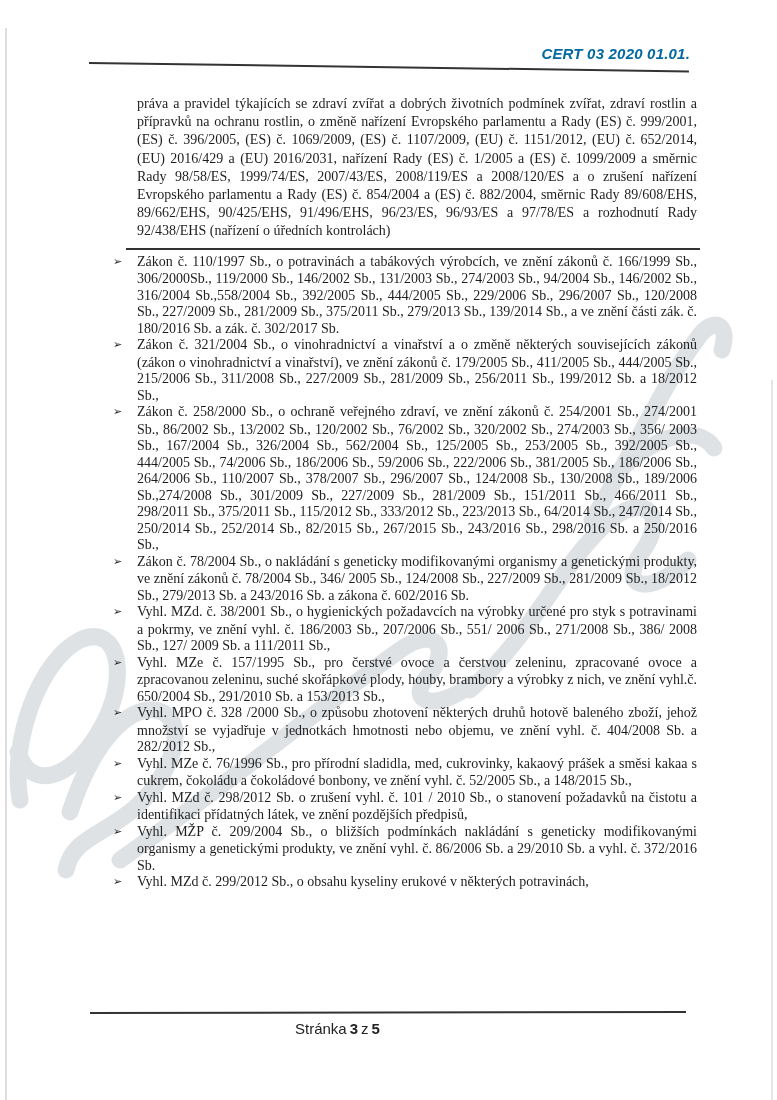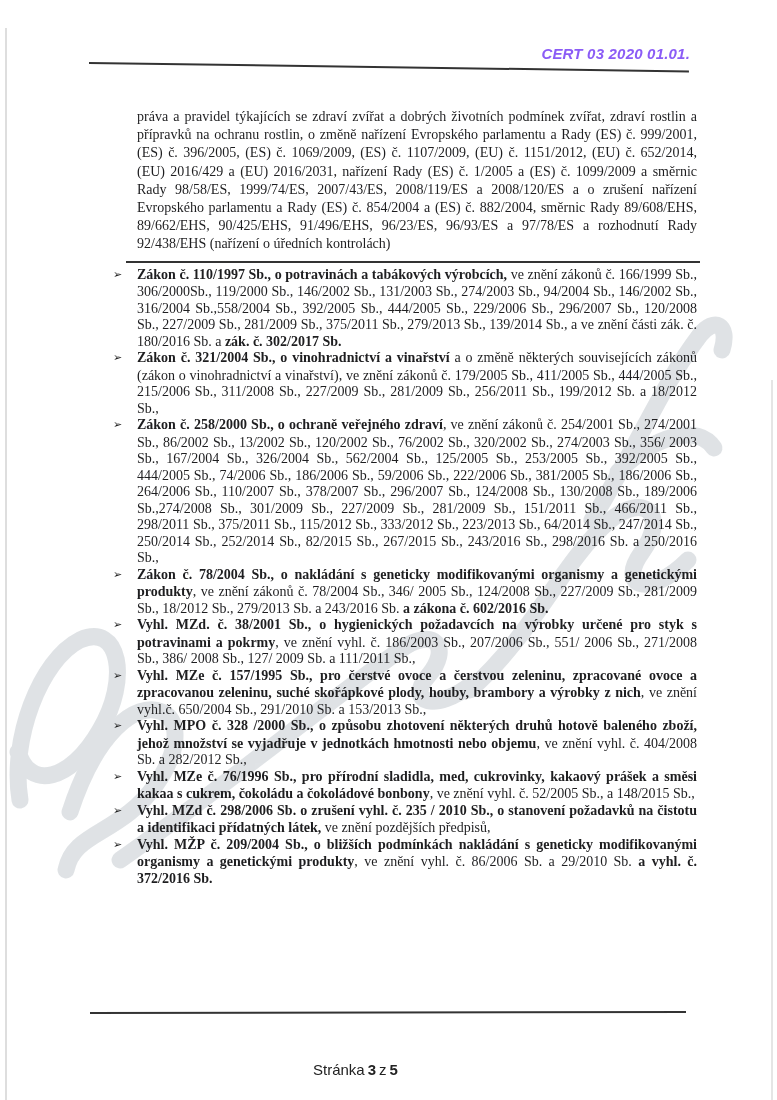--- a/index.html
+++ b/index.html
@@ -20,60 +20,60 @@
   .scan-edge{position:absolute;background:var(--edge);}
   .scan-edge.left{left:5px;top:28px;width:2px;height:1072px;}
   .scan-edge.right{left:771px;top:380px;width:2px;height:720px;opacity:.8;}
 
   .watermark{position:absolute;left:0;top:0;z-index:0;pointer-events:none;}
 
   .header-code{
     position:absolute;top:45px;right:87px;z-index:2;
     font-family:"Liberation Sans", sans-serif;
     font-style:italic;font-weight:bold;font-size:15px;
-    letter-spacing:.2px;color:#8b5cf6;
+    letter-spacing:.2px;color:#0369a1;
   }
   .header-rule{
     position:absolute;left:89px;top:62px;width:600px;height:2px;
     background:var(--rule);transform-origin:left center;transform:rotate(.8deg);z-index:2;
   }
 
   .content{
     position:absolute;left:113px;top:94px;width:584px;z-index:1;
   }
   .intro{
-    margin:14px 0 0 24px;width:560px;
+    margin:1px 0 0 24px;width:560px;
     font-size:14px;line-height:18.2px;text-align:justify;
   }
   .list-top-rule{
     height:2px;background:var(--rule);
     margin:7px 0 4px 13px;width:574px;
   }
   .law-list{
     list-style:none;margin:0;padding:0;
     font-size:14px;line-height:16.5px;
   }
   .law-item{
     padding-left:24px;text-indent:-24px;text-align:justify;
   }
   .bullet{
     display:inline-block;width:24px;text-indent:0;
     font-family:"DejaVu Sans", sans-serif;
     font-size:11px;color:#1a1a1a;transform:translateY(-1px);
   }
   .law-text{}
-  .law-text .b{font-weight:bold;}
+  .law-text .b{font-weight:normal;}
 
   .footer-rule{
     position:absolute;left:90px;top:1012px;width:596px;height:2px;
     background:var(--rule);transform-origin:left center;transform:rotate(-.1deg);z-index:2;
   }
   .footer-text{
-    position:absolute;left:313px;top:1020px;z-index:2;
-    font-family:"Liberation Sans", sans-serif;font-size:15px;color:#222;margin-top:41px;
+    position:absolute;left:295px;top:1020px;z-index:2;
+    font-family:"Liberation Sans", sans-serif;font-size:15px;color:#222;
   }
   .footer-text .b{font-weight:bold;}
   .footer-text span{display:inline-block;margin-right:3px;}
 </style>
 </head>
 <body>
 
 <div class="scan-edge left"></div>
 <div class="scan-edge right"></div>
 
@@ -96,21 +96,22 @@
   <div class="list-top-rule"></div>
   <ul class="law-list">
       <li class="law-item"><span class="bullet">➢</span><span class="law-text"><span class="b">Zákon č. 110/1997 Sb., o potravinách a tabákových výrobcích,</span><span> ve znění zákonů č. 166/1999 Sb., 306/2000Sb., 119/2000 Sb., 146/2002 Sb., 131/2003 Sb., 274/2003 Sb., 94/2004 Sb., 146/2002 Sb., 316/2004 Sb.,558/2004 Sb., 392/2005 Sb., 444/2005 Sb., 229/2006 Sb., 296/2007 Sb., 120/2008 Sb., 227/2009 Sb., 281/2009 Sb., 375/2011 Sb., 279/2013 Sb., 139/2014 Sb., a ve znění části zák. č. 180/2016 Sb. a </span><span class="b">zák. č. 302/2017 Sb.</span></span></li>
       <li class="law-item"><span class="bullet">➢</span><span class="law-text"><span class="b">Zákon č. 321/2004 Sb., o vinohradnictví a vinařství</span><span> a o změně některých souvisejících zákonů (zákon o vinohradnictví a vinařství), ve znění zákonů č. 179/2005 Sb., 411/2005 Sb., 444/2005 Sb., 215/2006 Sb., 311/2008 Sb., 227/2009 Sb., 281/2009 Sb., 256/2011 Sb., 199/2012 Sb. a 18/2012 Sb.,</span></span></li>
       <li class="law-item"><span class="bullet">➢</span><span class="law-text"><span class="b">Zákon č. 258/2000 Sb., o ochraně veřejného zdraví</span><span>, ve znění zákonů č. 254/2001 Sb., 274/2001 Sb., 86/2002 Sb., 13/2002 Sb., 120/2002 Sb., 76/2002 Sb., 320/2002 Sb., 274/2003 Sb., 356/ 2003 Sb., 167/2004 Sb., 326/2004 Sb., 562/2004 Sb., 125/2005 Sb., 253/2005 Sb., 392/2005 Sb., 444/2005 Sb., 74/2006 Sb., 186/2006 Sb., 59/2006 Sb., 222/2006 Sb., 381/2005 Sb., 186/2006 Sb., 264/2006 Sb., 110/2007 Sb., 378/2007 Sb., 296/2007 Sb., 124/2008 Sb., 130/2008 Sb., 189/2006 Sb.,274/2008 Sb., 301/2009 Sb., 227/2009 Sb., 281/2009 Sb., 151/2011 Sb., 466/2011 Sb., 298/2011 Sb., 375/2011 Sb., 115/2012 Sb., 333/2012 Sb., 223/2013 Sb., 64/2014 Sb., 247/2014 Sb., 250/2014 Sb., 252/2014 Sb., 82/2015 Sb., 267/2015 Sb., 243/2016 Sb., 298/2016 Sb. a 250/2016 Sb.,</span></span></li>
       <li class="law-item"><span class="bullet">➢</span><span class="law-text"><span class="b">Zákon č. 78/2004 Sb., o nakládání s geneticky modifikovanými organismy a genetickými produkty</span><span>, ve znění zákonů č. 78/2004 Sb., 346/ 2005 Sb., 124/2008 Sb., 227/2009 Sb., 281/2009 Sb., 18/2012 Sb., 279/2013 Sb. a 243/2016 Sb. </span><span class="b">a zákona č. 602/2016 Sb.</span></span></li>
       <li class="law-item"><span class="bullet">➢</span><span class="law-text"><span class="b">Vyhl. MZd. č. 38/2001 Sb., o hygienických požadavcích na výrobky určené pro styk s potravinami a pokrmy</span><span>, ve znění vyhl. č. 186/2003 Sb., 207/2006 Sb., 551/ 2006 Sb., 271/2008 Sb., 386/ 2008 Sb., 127/ 2009 Sb. a 111/2011 Sb.,</span></span></li>
       <li class="law-item"><span class="bullet">➢</span><span class="law-text"><span class="b">Vyhl. MZe č. 157/1995 Sb., pro čerstvé ovoce a čerstvou zeleninu, zpracované ovoce a zpracovanou zeleninu, suché skořápkové plody, houby, brambory a výrobky z nich</span><span>, ve znění vyhl.č. 650/2004 Sb., 291/2010 Sb. a 153/2013 Sb.,</span></span></li>
       <li class="law-item"><span class="bullet">➢</span><span class="law-text"><span class="b">Vyhl. MPO č. 328 /2000 Sb., o způsobu zhotovení některých druhů hotově baleného zboží, jehož množství se vyjadřuje v jednotkách hmotnosti nebo objemu</span><span>, ve znění vyhl. č. 404/2008 Sb. a 282/2012 Sb.,</span></span></li>
       <li class="law-item"><span class="bullet">➢</span><span class="law-text"><span class="b">Vyhl. MZe č. 76/1996 Sb., pro přírodní sladidla, med, cukrovinky, kakaový prášek a směsi kakaa s cukrem, čokoládu a čokoládové bonbony</span><span>, ve znění vyhl. č. 52/2005 Sb., a 148/2015 Sb.,</span></span></li>
-      <li class="law-item"><span class="bullet">➢</span><span class="law-text"><span class="b">Vyhl. MZd č. 298/2006 Sb. o zrušení vyhl. č. 235 / 2010 Sb., o stanovení požadavků na čistotu a identifikaci přídatných látek,</span><span> ve znění pozdějších předpisů,</span></span></li>
+      <li class="law-item"><span class="bullet">➢</span><span class="law-text"><span class="b">Vyhl. MZd č. 298/2012 Sb. o zrušení vyhl. č. 101 / 2010 Sb., o stanovení požadavků na čistotu a identifikaci přídatných látek,</span><span> ve znění pozdějších předpisů,</span></span></li>
       <li class="law-item"><span class="bullet">➢</span><span class="law-text"><span class="b">Vyhl. MŽP č. 209/2004 Sb., o bližších podmínkách nakládání s geneticky modifikovanými organismy a genetickými produkty</span><span>, ve znění vyhl. č. 86/2006 Sb. a 29/2010 Sb. </span><span class="b">a vyhl. č. 372/2016 Sb.</span></span></li>
+      <li class="law-item"><span class="bullet">➢</span><span class="law-text"><span class="b">Vyhl. MZd č. 299/2012 Sb., o obsahu kyseliny erukové v některých potravinách,</span></span></li>
     </ul>
 </div>
 
 <div class="footer-rule"></div>
 <div class="footer-text">
   <span>Stránka</span><span class="b">3</span><span>z</span><span class="b">5</span>
 </div>
 
 </body></html>

